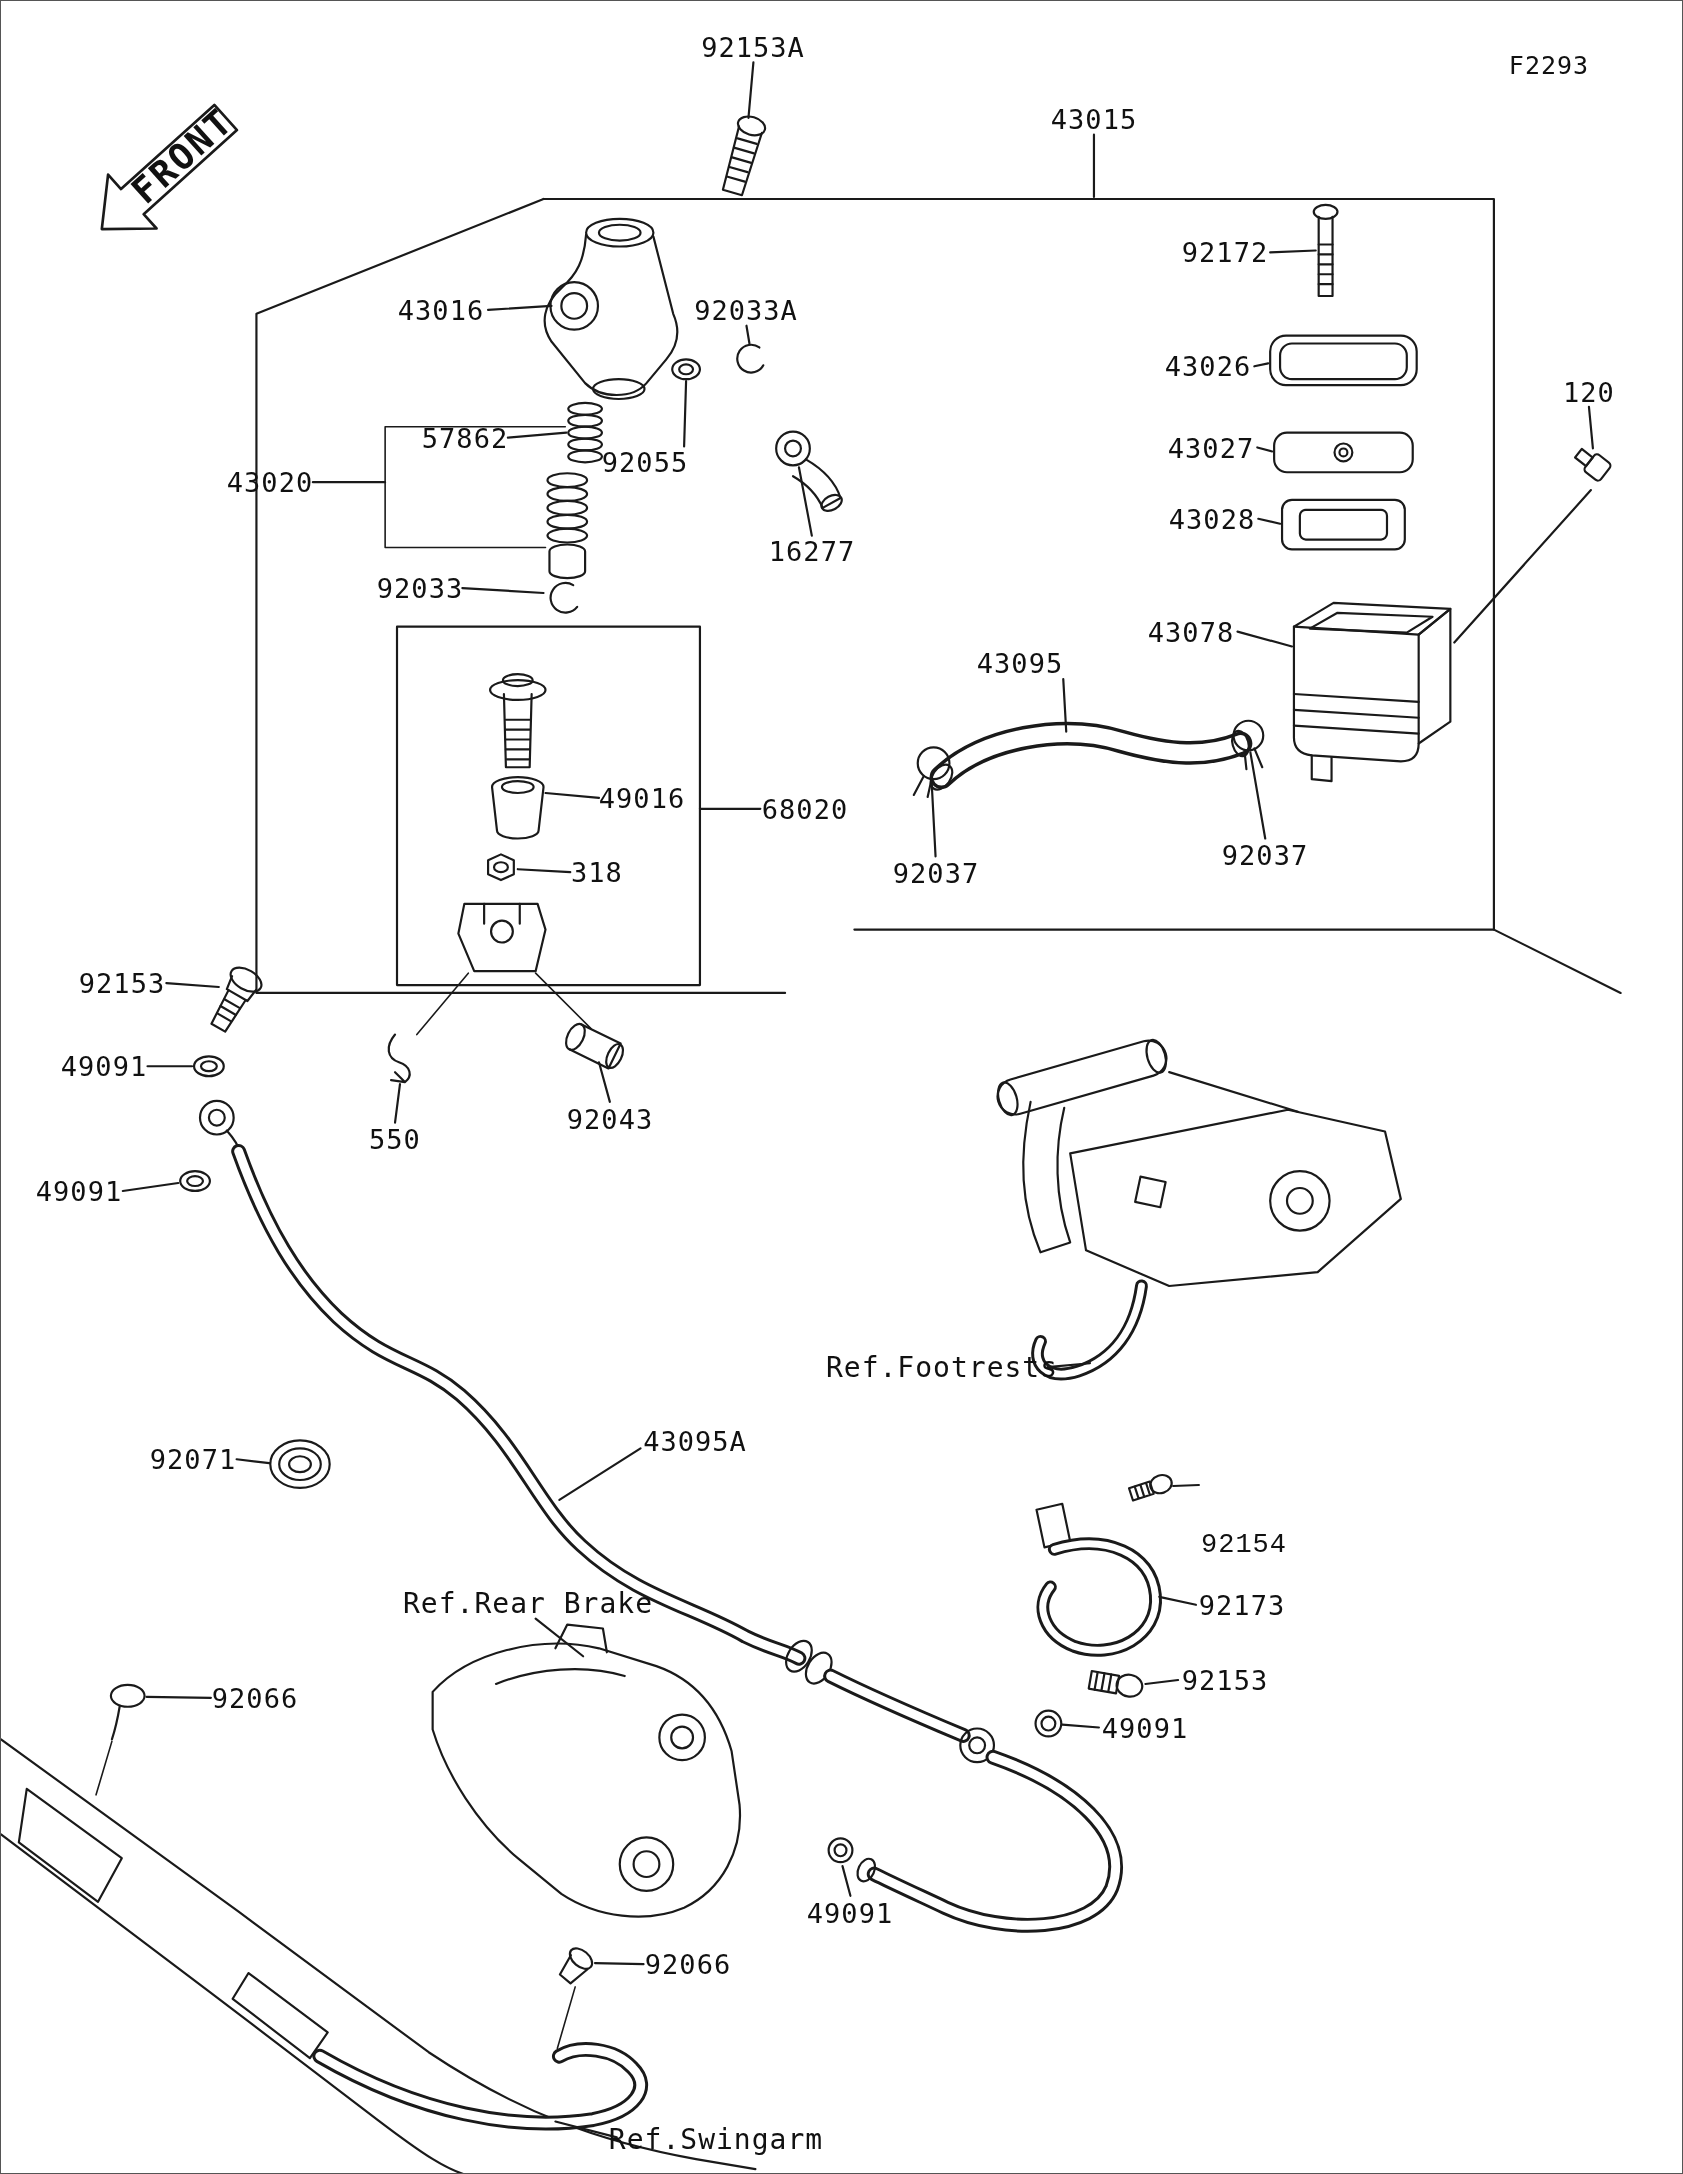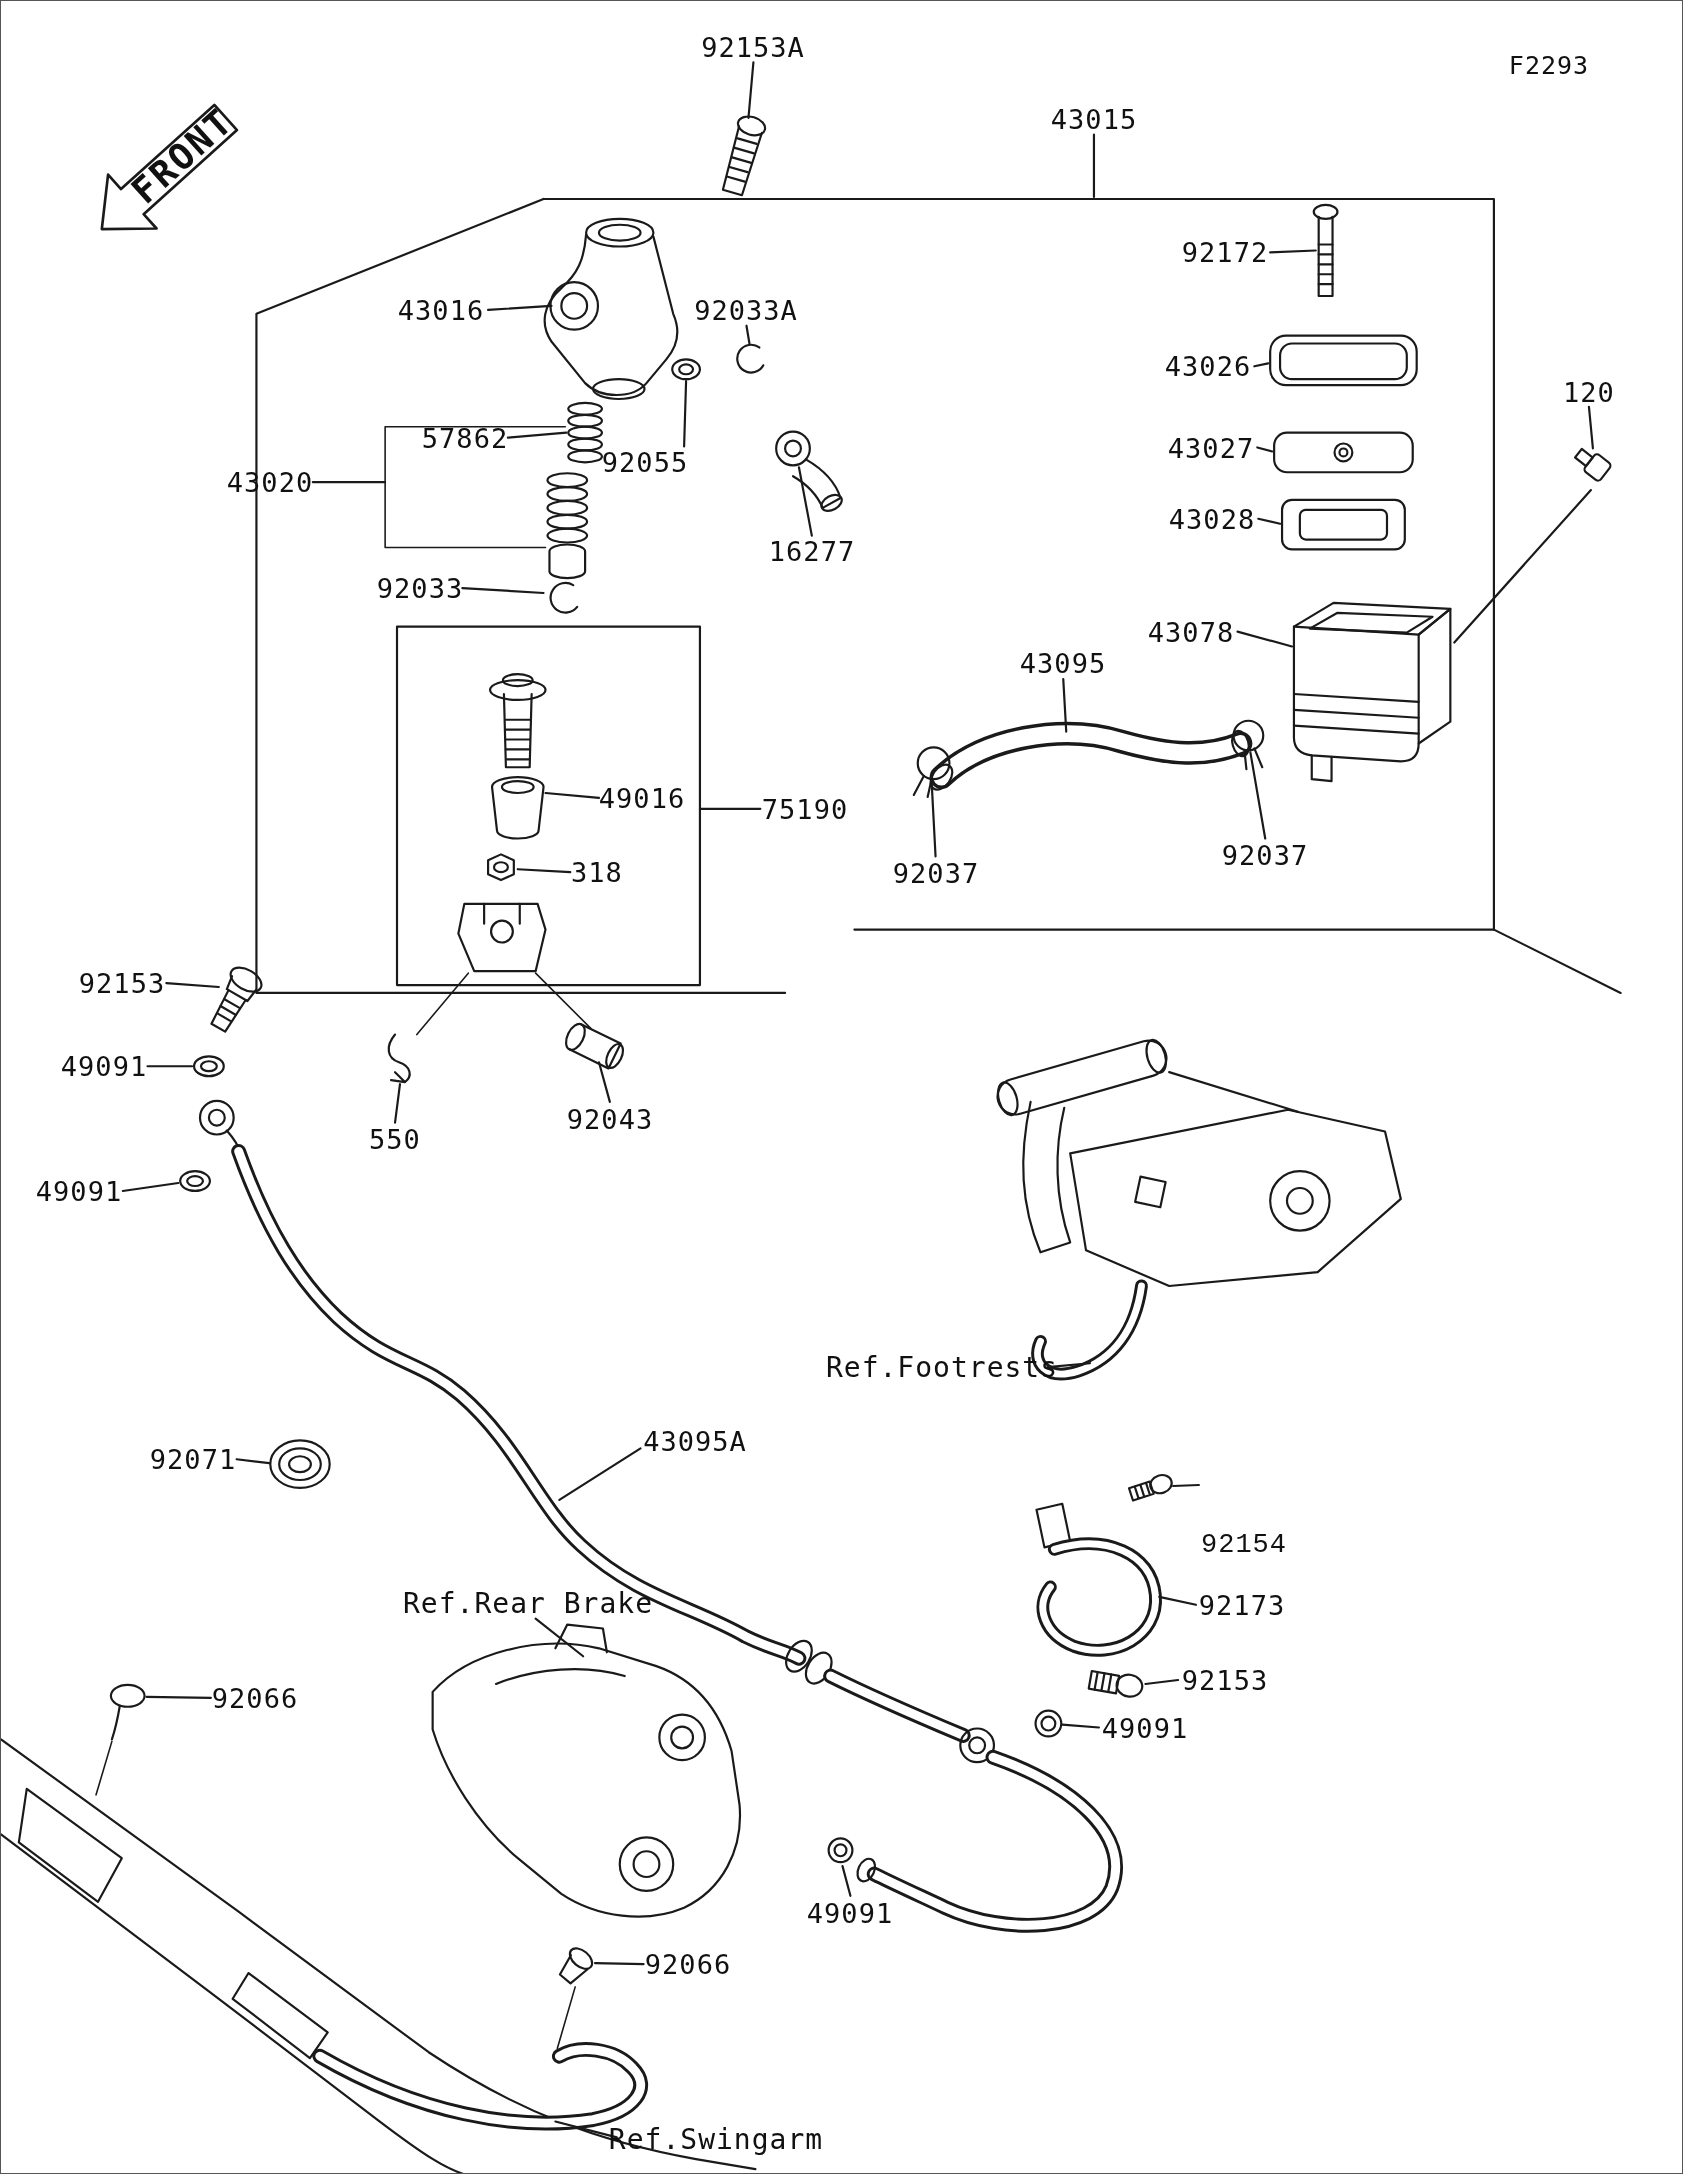--- a/index.html
+++ b/index.html
@@ -322,23 +322,23 @@
   <div class="lbl" style="left:1207px;top:365px;">43026</div>
   <div class="lbl" style="left:1210px;top:447px;">43027</div>
   <div class="lbl" style="left:1588px;top:391px;">120</div>
   <div class="lbl" style="left:464px;top:437px;">57862</div>
   <div class="lbl" style="left:269px;top:481px;">43020</div>
   <div class="lbl" style="left:644px;top:461px;">92055</div>
   <div class="lbl" style="left:1211px;top:518px;">43028</div>
   <div class="lbl" style="left:811px;top:550px;">16277</div>
   <div class="lbl" style="left:419px;top:587px;">92033</div>
   <div class="lbl" style="left:1190px;top:631px;">43078</div>
-  <div class="lbl" style="left:1062px;top:662px;">43095</div>
+  <div class="lbl" style="left:1019px;top:662px;">43095</div>
   <div class="lbl" style="left:641px;top:797px;">49016</div>
-  <div class="lbl" style="left:804px;top:808px;">75190</div>
+  <div class="lbl" style="left:804px;top:808px;">68020</div>
   <div class="lbl" style="left:596px;top:871px;">318</div>
   <div class="lbl" style="left:935px;top:872px;">92037</div>
   <div class="lbl" style="left:1264px;top:854px;">92037</div>
   <div class="lbl" style="left:121px;top:982px;">92153</div>
   <div class="lbl" style="left:103px;top:1065px;">49091</div>
   <div class="lbl" style="left:394px;top:1138px;">550</div>
   <div class="lbl" style="left:609px;top:1118px;">92043</div>
   <div class="lbl" style="left:78px;top:1190px;">49091</div>
   <div class="lbl" style="left:192px;top:1458px;">92071</div>
   <div class="lbl" style="left:694px;top:1440px;">43095A</div>

